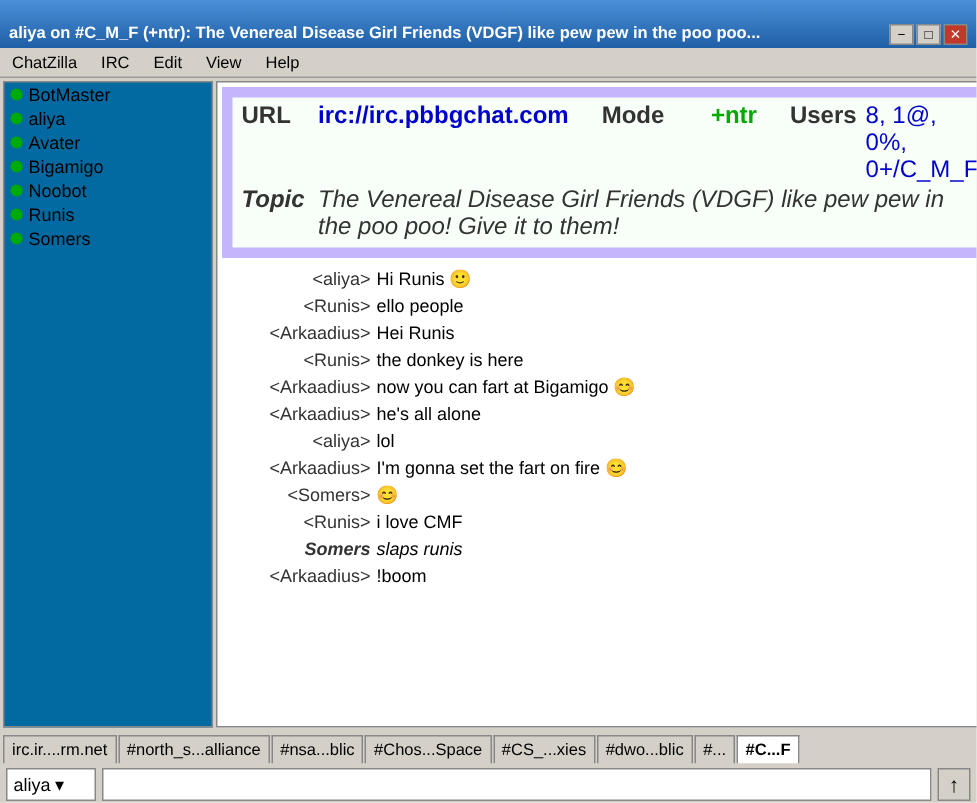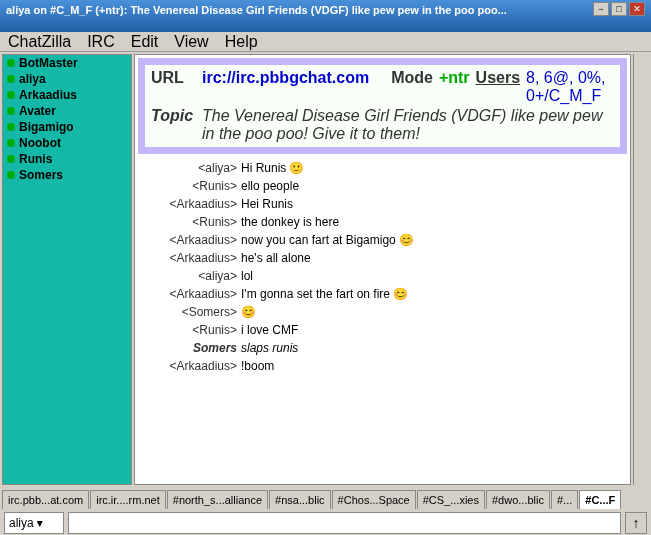--- a/index.html
+++ b/index.html
@@ -11,21 +11,21 @@
       height: 535px;
       overflow: hidden;
     }
 
     
     .title-bar {
       background: linear-gradient(to bottom, #4a90d9, #1f5fa6);
       color: white;
       padding: 16px 6px;
       display: flex;
-      align-items: flex-end;
+      align-items: flex-start;
       justify-content: space-between;
       height: 22px;
     }
     .title-bar-text {
       font-size: 11px;
       font-weight: bold;
       white-space: nowrap;
       overflow: hidden;
       text-overflow: ellipsis;
       max-width: 560px;
@@ -52,43 +52,42 @@
     .menu-bar {
       background: #d4d0c8;
       border-bottom: 1px solid #999;
       padding: 2px 4px;
       display: flex;
       gap: 8px;
       height: 20px;
       align-items: center;
     }
     .menu-item {
-      font-size: 16px;
+      font-size: 11px;
       color: #000;
       cursor: pointer;
       padding: 0 4px;
     }
 
     
     .main-container {
       display: flex;
       height: 435px;
       background: #d4d0c8;
       padding: 2px;
       gap: 2px;
     }
 
     
     .sidebar {
-      width: 130px;
-      background: #14b8a6;
+      width: 140px;
+      background: #0369a1;
       border: 1px solid #888;
       overflow-y: auto;
       flex-shrink: 0;
-      font-weight: bold;
     }
     .user-item {
       display: flex;
       align-items: center;
       padding: 1px 4px;
       cursor: pointer;
       font-size: 12px;
     }
     .user-dot {
       width: 8px;
@@ -130,26 +129,26 @@
       font-weight: bold;
     }
     .info-mode-label {
       font-weight: bold;
       color: #333;
       margin-left: 16px;
     }
     .info-mode-value {
       color: #00aa00;
       font-weight: bold;
+      margin-left: 25px;
     }
     .info-users-label {
       font-weight: bold;
       color: #333;
-      margin-left: 0;
-      text-decoration: underline;
+      margin-left: 16px;
     }
     .info-users-value {
       color: #0000cc;
     }
     .topic-row {
       display: flex;
       gap: 6px;
       margin-top: 2px;
       font-style: italic;
     }
@@ -302,24 +301,20 @@
     <div class="user-item">
       <div class="user-dot" style="background:#00aa00;"></div>
       <span>BotMaster</span>
     </div>
     <div class="user-item">
       <div class="user-dot" style="background:#00aa00;"></div>
       <span>aliya</span>
     </div>
     <div class="user-item">
       <div class="user-dot" style="background:#00aa00;"></div>
-      <span>Arkaadius</span>
-    </div>
-    <div class="user-item">
-      <div class="user-dot" style="background:#00aa00;"></div>
       <span>Avater</span>
     </div>
     <div class="user-item">
       <div class="user-dot" style="background:#00aa00;"></div>
       <span>Bigamigo</span>
     </div>
     <div class="user-item">
       <div class="user-dot" style="background:#00aa00;"></div>
       <span>Noobot</span>
     </div>
@@ -335,21 +330,21 @@
 
   <div class="chat-area">
 
     <div class="info-box">
       <div class="info-row">
         <span class="info-label">URL</span>
         <span class="info-url">irc://irc.pbbgchat.com</span>
         <span class="info-mode-label">Mode</span>
         <span class="info-mode-value">+ntr</span>
         <span class="info-users-label">Users</span>
-        <span class="info-users-value">8, 6@, 0%, 0+/C_M_F</span>
+        <span class="info-users-value">8, 1@, 0%, 0+/C_M_F</span>
       </div>
       <div class="topic-row">
         <span class="info-label">Topic</span>
         <span class="topic-text">The Venereal Disease Girl Friends (VDGF) like pew pew in the poo poo! Give it to them!</span>
       </div>
     </div>
 
     <div class="chat-messages">
 
       <div class="msg-line">
@@ -400,21 +395,20 @@
         <span class="msg-nick">&lt;Arkaadius&gt;</span>
         <span class="msg-text">!boom</span>
       </div>
     </div>
   </div>
 
   <div class="chat-scroll"></div>
 </div>
 
 <div class="tabs-row">
-  <div class="tab">irc.pbb...at.com</div>
   <div class="tab">irc.ir....rm.net</div>
   <div class="tab">#north_s...alliance</div>
   <div class="tab">#nsa...blic</div>
   <div class="tab">#Chos...Space</div>
   <div class="tab">#CS_...xies</div>
   <div class="tab">#dwo...blic</div>
   <div class="tab">#...</div>
   <div class="tab active">#C...F</div>
 </div>
 

